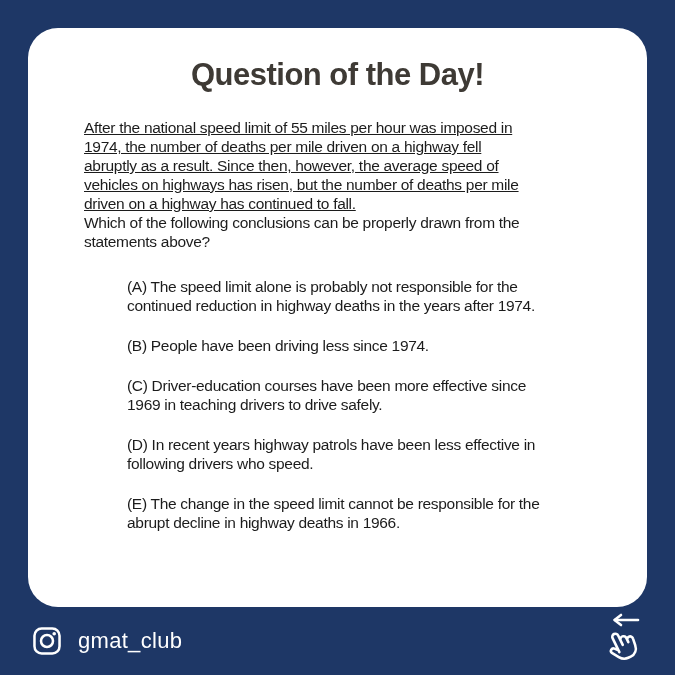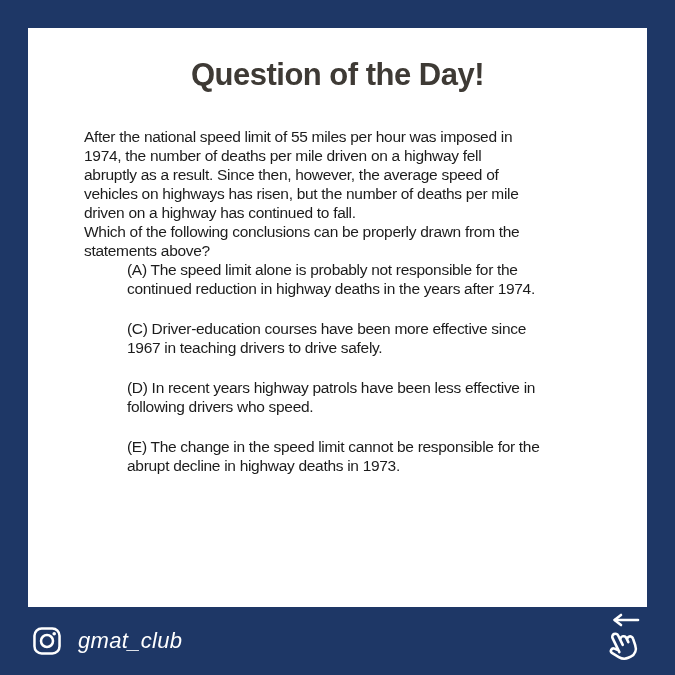--- a/index.html
+++ b/index.html
@@ -16,56 +16,56 @@
     overflow: hidden;
   }
   .card {
     position: absolute;
     left: 28px;
     top: 28px;
     width: 619px;
     height: 579px;
     background: #ffffff;
     padding: 27px 56px 0 56px;
+    border-radius: 30px;
   }
   h1.card-title {
     font-size: 31px;
     line-height: 40px;
     font-weight: 800;
     letter-spacing: -0.5px;
     text-align: center;
     color: #3e3a35;
   }
   .passage, .prompt, .option {
     font-size: 15.5px;
     line-height: 19px;
     letter-spacing: -0.3px;
     color: #1c1c1c;
     white-space: pre-line;
   }
-  .passage { margin-top: 32px; }
+  .passage { margin-top: 23px; text-decoration: underline; }
   .prompt  { }
-  .options { padding-left: 43px; }
+  .options { margin-top: 26px; padding-left: 43px; }
   .option  { margin-bottom: 21px; }
   .footer {
     position: absolute;
     left: 31px;
     top: 607px;
     height: 68px;
     display: flex;
     align-items: center;
     gap: 15px;
   }
   .ig-icon { display: block; width: 32px; height: 32px; }
   .handle {
     color: #ffffff;
     font-size: 22px;
     font-weight: 400;
     letter-spacing: 0.3px;
-    font-style: italic;
   }
   .swipe-gesture {
     position: absolute;
     right: 27px;
     bottom: 10px;
     width: 50px;
     height: 54px;
   }
 </style>
 </head>
@@ -78,26 +78,27 @@
     <p class="passage">After the national speed limit of 55 miles per hour was imposed in
 1974, the number of deaths per mile driven on a highway fell
 abruptly as a result. Since then, however, the average speed of
 vehicles on highways has risen, but the number of deaths per mile
 driven on a highway has continued to fall.</p>
     <p class="prompt">Which of the following conclusions can be properly drawn from the
 statements above?</p>
     <div class="options">
       <p class="option">(A) The speed limit alone is probably not responsible for the
 continued reduction in highway deaths in the years after 1974.</p>
+      <p class="option">(B) People have been driving less since 1974.</p>
       <p class="option">(C) Driver-education courses have been more effective since
-1967 in teaching drivers to drive safely.</p>
+1969 in teaching drivers to drive safely.</p>
       <p class="option">(D) In recent years highway patrols have been less effective in
 following drivers who speed.</p>
       <p class="option">(E) The change in the speed limit cannot be responsible for the
-abrupt decline in highway deaths in 1973.</p>
+abrupt decline in highway deaths in 1966.</p>
     </div>
   </div>
 
   <div class="footer">
     <span>
       <svg class="ig-icon" viewBox="0 0 24 24" fill="none" stroke="#ffffff" stroke-width="1.9" stroke-linecap="round" stroke-linejoin="round" aria-hidden="true">
         <rect x="2.6" y="2.6" width="18.8" height="18.8" rx="5.4"></rect>
         <circle cx="12" cy="12" r="4.5"></circle>
         <circle cx="17.4" cy="6.6" r="1.35" fill="#ffffff" stroke="none"></circle>
       </svg>

